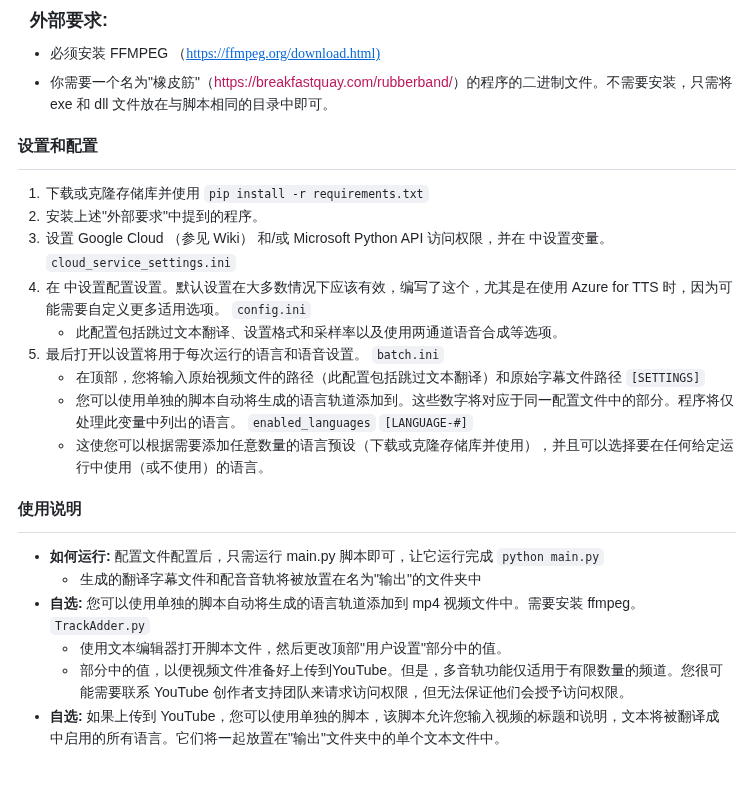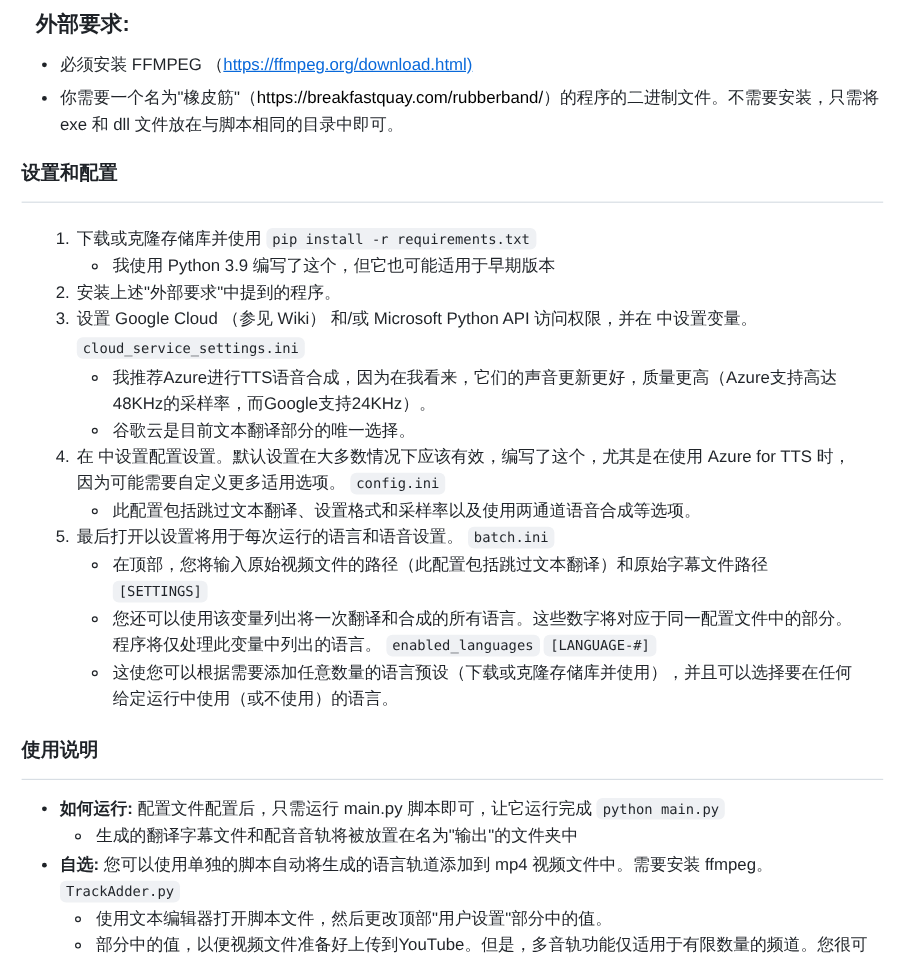--- a/index.html
+++ b/index.html
@@ -15,41 +15,41 @@
   h3.sec-h3 { font-size: 18px; font-weight: 700; margin: 0 0 10px 12px; line-height: 24px; }
   h2.sec-h2 {
     font-size: 16px; font-weight: 700; line-height: 30px;
     margin: 16px 0 12px 0; padding-bottom: 8px;
     border-bottom: 1px solid #d8dee4;
   }
 
   ul.top { list-style: disc; margin: 0; padding-left: 32px; }
   ul.top > li { margin: 0 0 6px 0; }
 
-  ol.steps { list-style: decimal; margin: 18px; padding-left: 26px; }
+  ol.steps { list-style: decimal; margin: 0; padding-left: 26px; }
   ol.steps > li { margin: 0; padding-left: 2px; }
 
   ul.nested { list-style: circle; margin: 0; padding-left: 28px; }
   ul.nested > li { margin: 0; padding-left: 2px; }
 
   ul.usage { list-style: disc; margin: 0; padding-left: 32px; }
   ul.usage > li { margin: 0 0 2px 0; }
 
   code.inline {
     font-family: "DejaVu Sans Mono", "Liberation Mono", monospace;
     font-size: 11.5px;
     background: #eff1f4;
     padding: 2px 5px;
     border-radius: 5px;
     white-space: nowrap;
   }
   .code-line { margin: 2px 0 2px 0; }
 
-  a.lnk { color: #0969da; text-decoration: underline; cursor: pointer; }
-  a.lnk-plain { color: #000000; text-decoration: none; cursor: pointer; }
+  a.lnk { color: #0969da; text-decoration: underline; cursor: pointer; font-family: Liberation Serif, serif; }
+  a.lnk-plain { color: #be185d; text-decoration: none; cursor: pointer; }
 
   strong.lbl { font-weight: 700; }
 </style>
 </head>
 <body>
 
 <div class="frame">
   <div class="doc">
 
     <h3 class="sec-h3">外部要求:</h3>
@@ -57,46 +57,39 @@
     <ul class="top">
       <li><span>必须安装 FFMPEG （</span><a class="lnk" href="#">https://ffmpeg.org/download.html)</a></li>
       <li><span>你需要一个名为"橡皮筋"（</span><a class="lnk-plain" href="#">https://breakfastquay.com/rubberband/</a><span>）的程序的二进制文件。不需要安装，只需将 exe 和 dll 文件放在与脚本相同的目录中即可。</span></li>
     </ul>
 
     <h2 class="sec-h2">设置和配置</h2>
 
     <ol class="steps">
       <li>
         <span>下载或克隆存储库并使用 </span><code class="inline">pip install -r requirements.txt</code>
-        <ul class="nested">
-          <li><span>我使用 Python 3.9 编写了这个，但它也可能适用于早期版本</span></li>
-        </ul>
       </li>
       <li>
         <span>安装上述"外部要求"中提到的程序。</span>
       </li>
       <li>
         <span>设置 Google Cloud （参见 Wiki） 和/或 Microsoft Python API 访问权限，并在 中设置变量。</span>
         <div class="code-line"><code class="inline">cloud_service_settings.ini</code></div>
-        <ul class="nested">
-          <li><span>我推荐Azure进行TTS语音合成，因为在我看来，它们的声音更新更好，质量更高（Azure支持高达48KHz的采样率，而Google支持24KHz）。</span></li>
-          <li><span>谷歌云是目前文本翻译部分的唯一选择。</span></li>
-        </ul>
       </li>
       <li>
         <span>在 中设置配置设置。默认设置在大多数情况下应该有效，编写了这个，尤其是在使用 Azure for TTS 时，因为可能需要自定义更多适用选项。 </span><code class="inline">config.ini</code>
         <ul class="nested">
           <li><span>此配置包括跳过文本翻译、设置格式和采样率以及使用两通道语音合成等选项。</span></li>
         </ul>
       </li>
       <li>
         <span>最后打开以设置将用于每次运行的语言和语音设置。 </span><code class="inline">batch.ini</code>
         <ul class="nested">
           <li><span>在顶部，您将输入原始视频文件的路径（此配置包括跳过文本翻译）和原始字幕文件路径 </span><code class="inline">[SETTINGS]</code></li>
-          <li><span>您还可以使用该变量列出将一次翻译和合成的所有语言。这些数字将对应于同一配置文件中的部分。程序将仅处理此变量中列出的语言。 </span><code class="inline">enabled_languages</code> <code class="inline">[LANGUAGE-#]</code></li>
+          <li><span>您可以使用单独的脚本自动将生成的语言轨道添加到。这些数字将对应于同一配置文件中的部分。程序将仅处理此变量中列出的语言。 </span><code class="inline">enabled_languages</code> <code class="inline">[LANGUAGE-#]</code></li>
           <li><span>这使您可以根据需要添加任意数量的语言预设（下载或克隆存储库并使用），并且可以选择要在任何给定运行中使用（或不使用）的语言。</span></li>
         </ul>
       </li>
     </ol>
 
     <h2 class="sec-h2">使用说明</h2>
 
     <ul class="usage">
       <li>
         <strong class="lbl">如何运行:</strong><span> 配置文件配置后，只需运行 main.py 脚本即可，让它运行完成 </span><code class="inline">python main.py</code>

